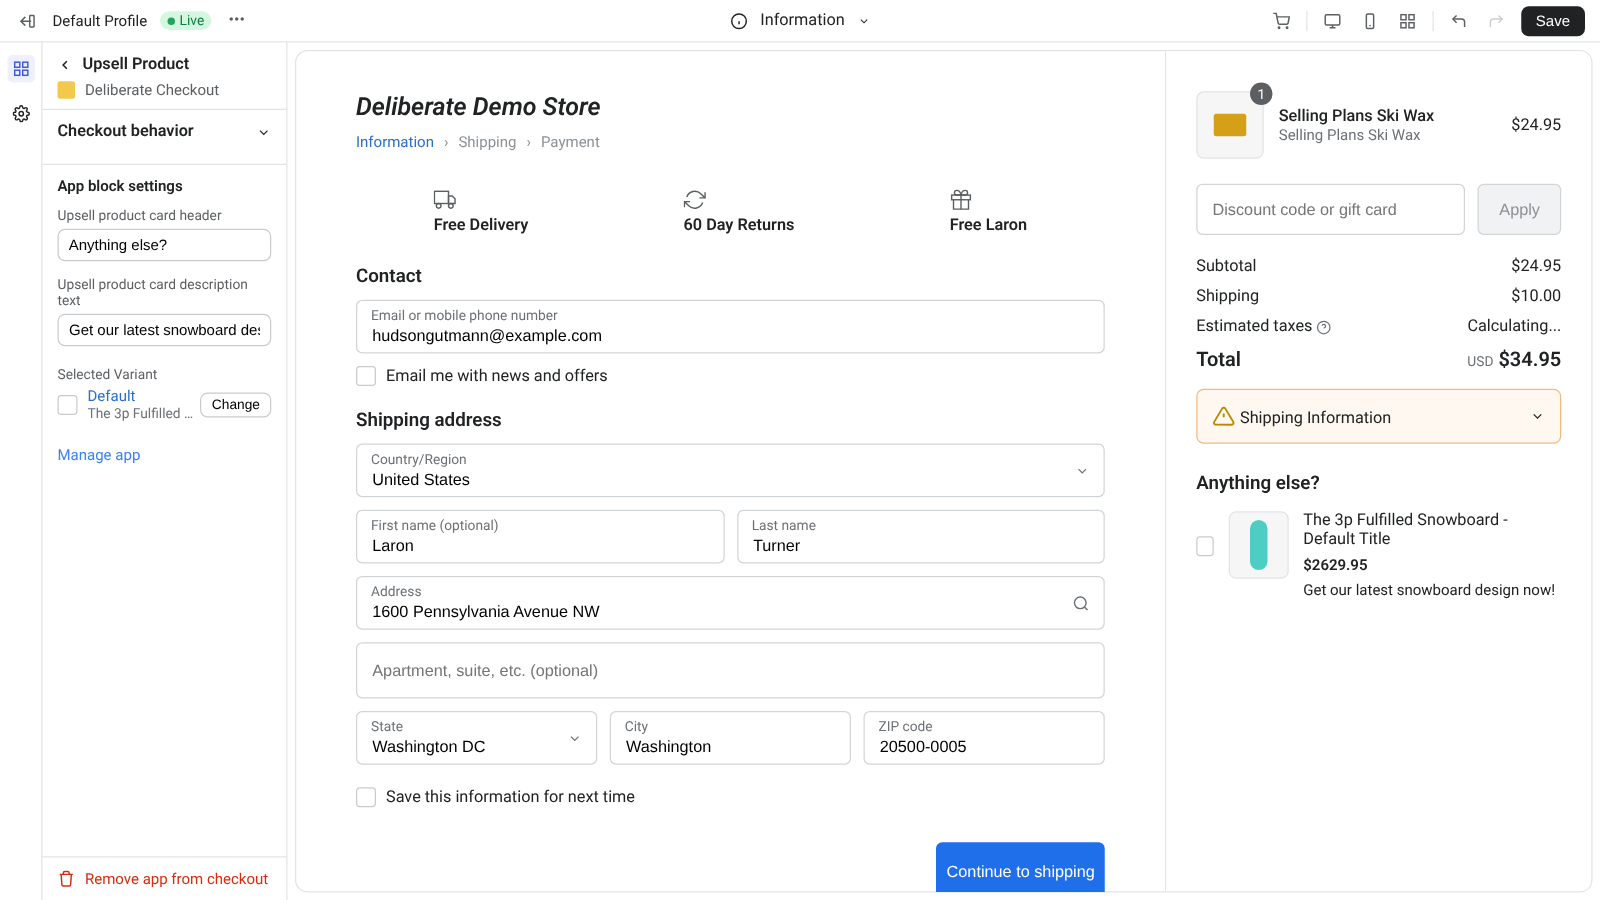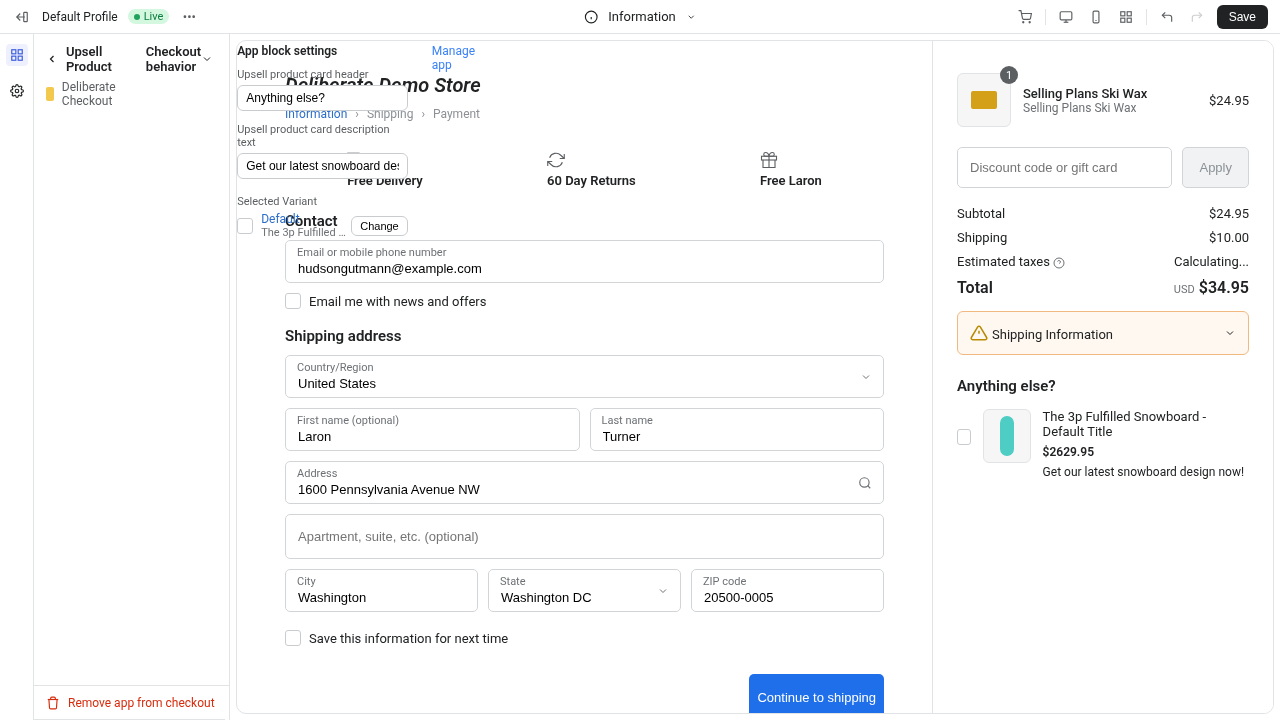--- a/index.html
+++ b/index.html
@@ -8,21 +8,21 @@
 .topbar-left, .topbar-center, .topbar-right { display: flex; align-items: center; gap: 10px; }
 .topbar-center { position: absolute; left: 50%; transform: translateX(-50%); font-size: 13px; }
 .badge-live { background: #d4f7e0; color: #0a7d3e; font-size: 11px; padding: 1px 6px; border-radius: 8px; display: inline-flex; align-items: center; gap: 4px; }
 .badge-live::before { content: ""; width: 6px; height: 6px; background: #21a35e; border-radius: 50%; }
 .icon-btn { width: 20px; height: 20px; display: flex; align-items: center; justify-content: center; color: #5c5f62; cursor: pointer; }
 .save-btn { background: #202223; color: #fff; font-size: 12px; padding: 5px 12px; border-radius: 6px; border: none; cursor: pointer; }
 .main { display: flex; height: calc(720px - 34px); }
 .rail { width: 34px; border-right: 1px solid #e1e3e5; display: flex; flex-direction: column; align-items: center; padding-top: 10px; gap: 14px; }
 .rail-item { width: 22px; height: 22px; display: flex; align-items: center; justify-content: center; border-radius: 4px; cursor: pointer; }
 .rail-item.active { background: #eef1fd; color: #3b5bdb; }
-.sidebar { width: 196px; border-right: 1px solid #e1e3e5; display: flex; flex-direction: row; position: relative; }
+.sidebar { width: 196px; border-right: 1px solid #e1e3e5; display: flex; flex-direction: column; position: relative; }
 .sidebar-header { padding: 10px 12px 8px; border-bottom: 1px solid #e1e3e5; }
 .sidebar-title-row { display: flex; align-items: center; gap: 8px; margin-bottom: 6px; }
 .sidebar-title { font-weight: 600; font-size: 13px; }
 .sidebar-sub-row { display: flex; align-items: center; gap: 8px; font-size: 12px; color: #5c5f62; }
 .sidebar-sub-icon { width: 14px; height: 14px; background: #f2c94c; border-radius: 2px; }
 .sidebar-section { padding: 10px 12px; font-size: 12px; }
 .sidebar-section-row { display: flex; align-items: center; justify-content: space-between; margin-bottom: 8px; }
 .section-label { font-weight: 600; font-size: 13px; }
 .block-settings-label { font-weight: 600; font-size: 12px; margin-bottom: 10px; }
 .field-label { font-size: 11px; color: #5c5f62; margin-bottom: 4px; }
@@ -314,31 +314,31 @@
                 <circle cx="11" cy="11" r="8"></circle>
                 <line x1="21" y1="21" x2="16.65" y2="16.65"></line>
               </svg>
             </span>
         </div>
         <div class="form-field">
           <input class="floating-input" style="padding: 14px 12px;" placeholder="Apartment, suite, etc. (optional)">
         </div>
         <div class="form-row">
           <div class="form-field">
-            <span class="floating-label">City</span>
-            <input class="floating-input" value="Washington" style="">
-          </div>
-          <div class="form-field">
             <span class="floating-label">State</span>
             <input class="floating-input" value="Washington DC" style="">
             <span class="select-chev">
                 <svg width="12" height="12" viewBox="0 0 24 24" fill="none" stroke="currentColor" stroke-width="2">
                   <polyline points="6 9 12 15 18 9"></polyline>
                 </svg>
               </span>
+          </div>
+          <div class="form-field">
+            <span class="floating-label">City</span>
+            <input class="floating-input" value="Washington" style="">
           </div>
           <div class="form-field">
             <span class="floating-label">ZIP code</span>
             <input class="floating-input" value="20500-0005" style="">
           </div>
         </div>
         <div class="checkbox-row">
           <span class="checkbox"></span>
           <span>Save this information for next time</span>
         </div>

